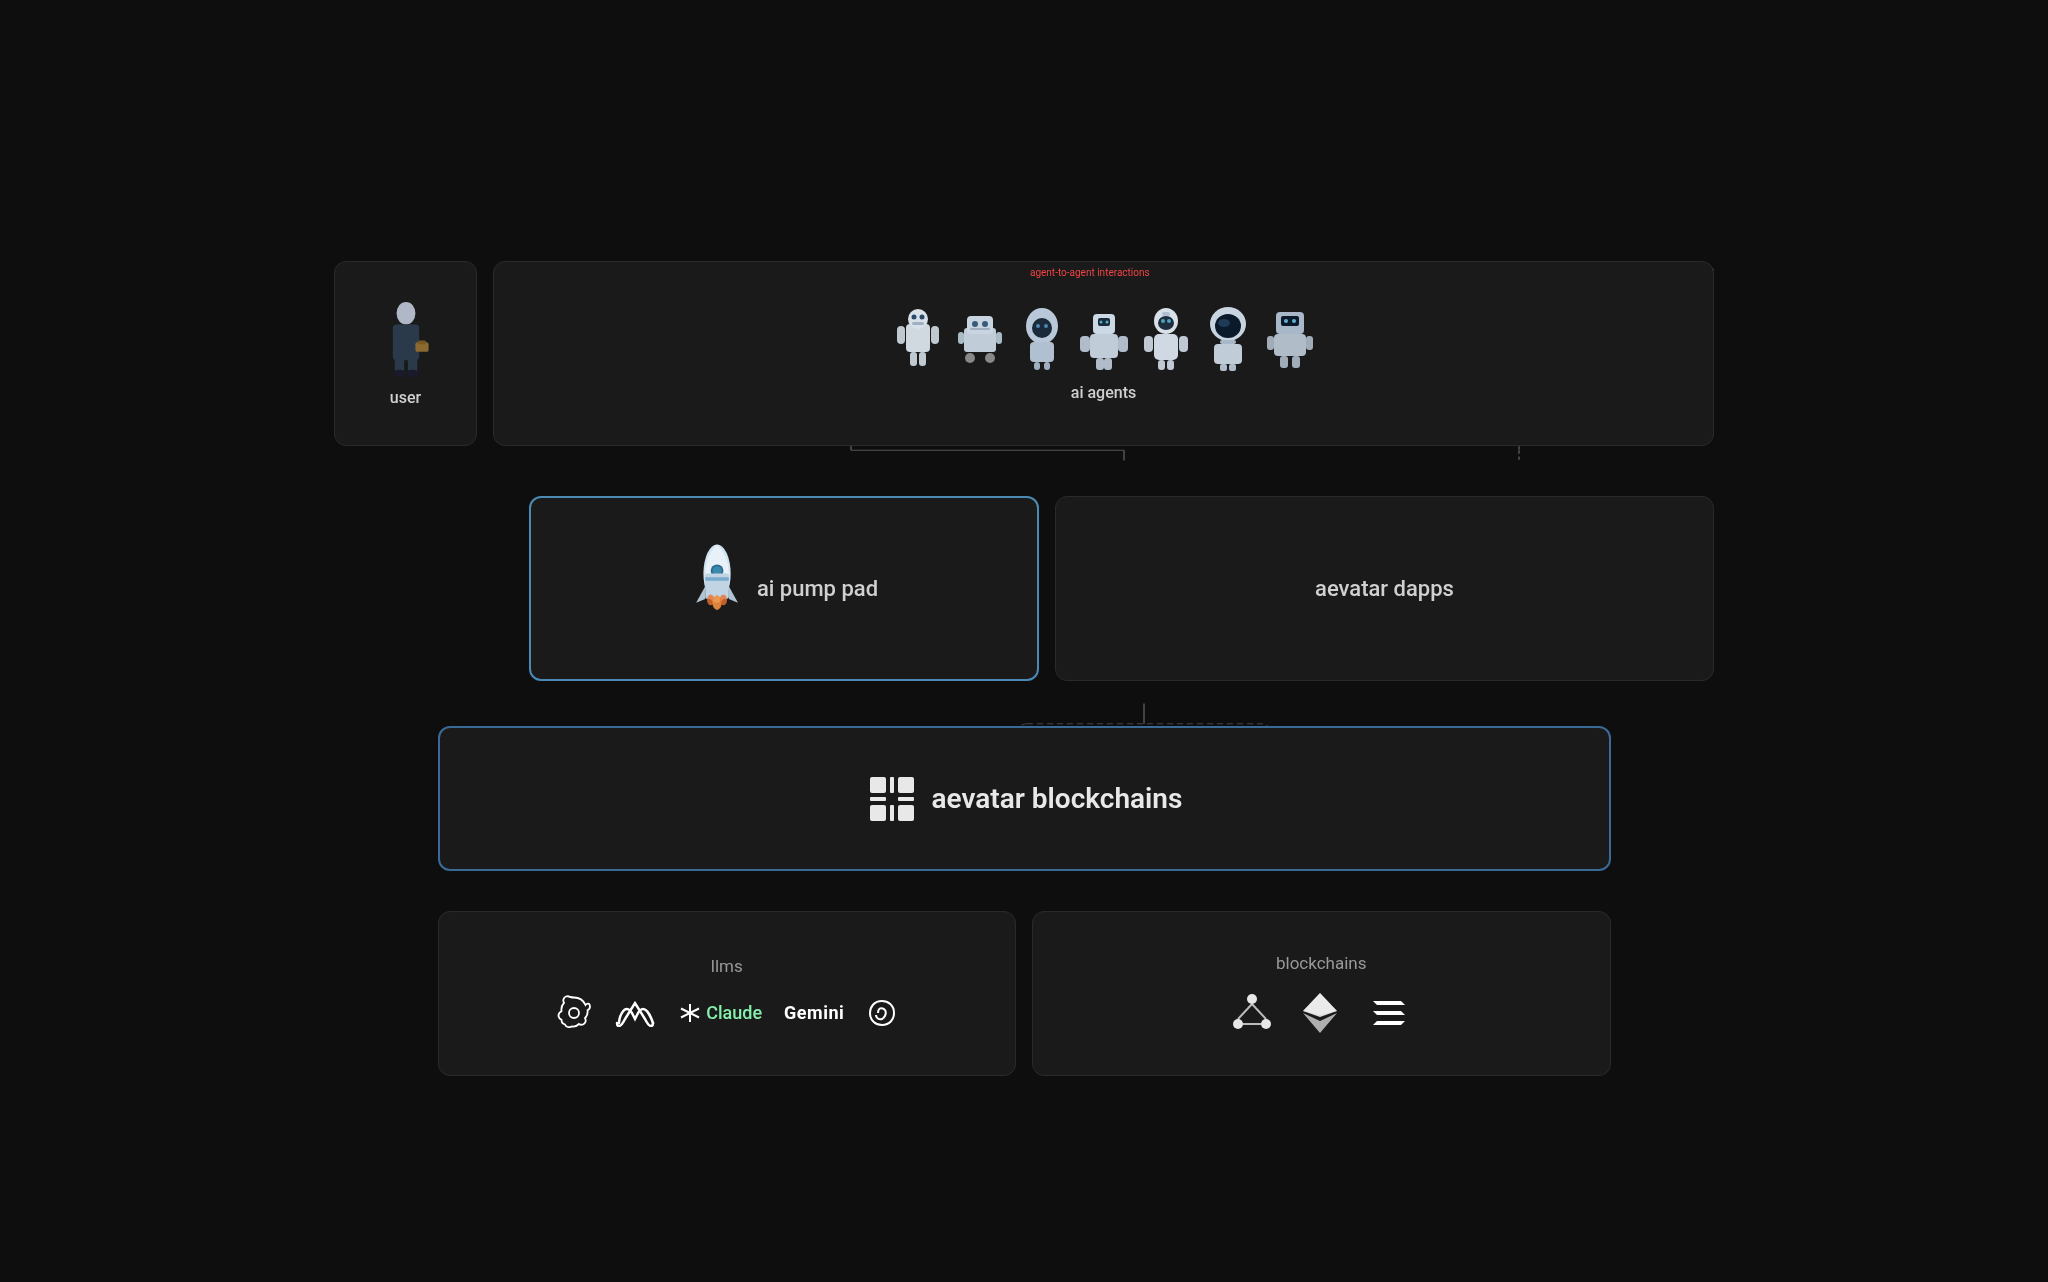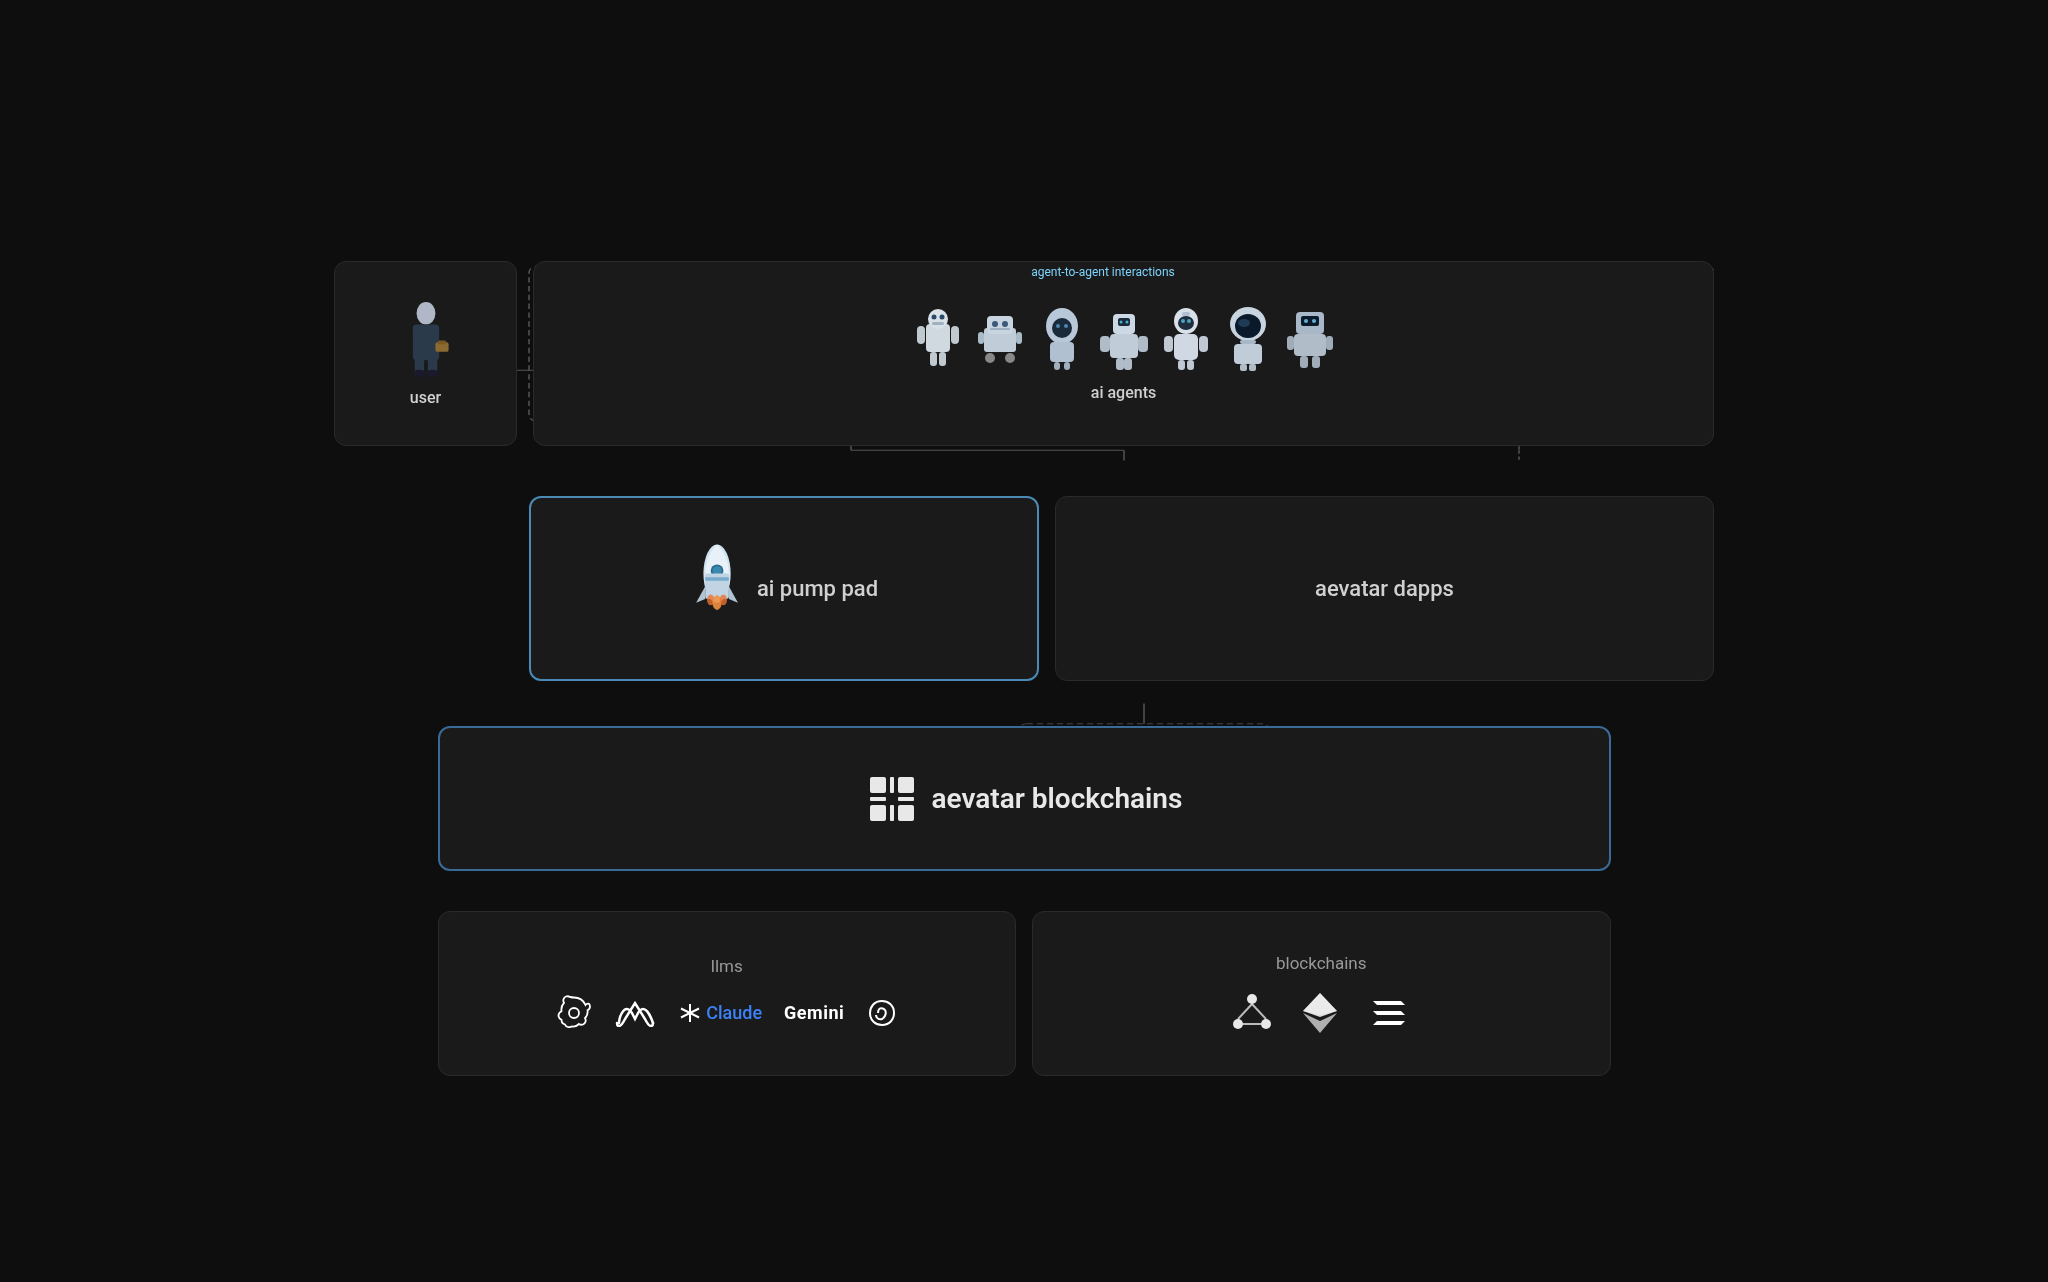--- a/index.html
+++ b/index.html
@@ -41,21 +41,21 @@
       border-radius: 12px;
       border: 1px solid #2a2a2a;
       display: flex;
       flex-direction: column;
       align-items: center;
       justify-content: center;
       padding: 20px;
     }
 
     .card-user {
-      width: 183px;
+      width: 143px;
       min-height: 185px;
       flex-shrink: 0;
     }
 
     .card-user-ai {
       width: 310px;
       min-height: 185px;
       flex-shrink: 0;
       gap: 8px;
     }
@@ -255,21 +255,21 @@
     <line x1="685" y1="788" x2="620" y2="788" stroke="#555" stroke-width="1.5"></line>
     <line x1="620" y1="788" x2="620" y2="815" stroke="#555" stroke-width="1.5"></line>
 
     <line x1="935" y1="788" x2="1000" y2="788" stroke="#555" stroke-width="1.5"></line>
     <line x1="1000" y1="788" x2="1000" y2="815" stroke="#555" stroke-width="1.5"></line>
   </svg>
 
   <div class="diagram-container">
 
     <div style="position:absolute; top:55px; left:50%; transform:translateX(5%); z-index:10;">
-      <span style="font-size:12px; color:#7dd3fc;">agent-to-agent interactions</span>
+      <span style="font-size:10px; color:#ef4444;">agent-to-agent interactions</span>
     </div>
 
     <div class="top-row">
 
       <div class="card card-user">
 
         <svg class="user-icon" viewBox="0 0 60 85">
 
           <ellipse cx="30" cy="14" rx="10" ry="12" fill="#b0b8c8"></ellipse>
 
@@ -442,21 +442,21 @@
             <path d="M4 24 C4 18 8 10 12 10 C14 10 16 12 18 16 L20 20 L22 16 C24 12 26 10 28 10 C32 10 36 18 38 24" fill="none" stroke="white" stroke-width="2.5" stroke-linecap="round"></path>
             <path d="M38 24 C38 26 37 27 36 27 C34 27 32 24 30 20 L20 4 L10 20 C8 24 6 27 4 27 C3 27 2 26 2 24" fill="none" stroke="white" stroke-width="2.5" stroke-linecap="round"></path>
           </svg>
 
           <div style="display:flex;align-items:center;gap:5px;">
             <svg width="22" height="22" viewBox="0 0 22 22">
               <line x1="11" y1="2" x2="11" y2="20" stroke="white" stroke-width="2"></line>
               <line x1="2" y1="6.5" x2="20" y2="15.5" stroke="white" stroke-width="2"></line>
               <line x1="2" y1="15.5" x2="20" y2="6.5" stroke="white" stroke-width="2"></line>
             </svg>
-            <span style="color:#3b82f6;font-size:18px;font-weight:500;">Claude</span>
+            <span style="color:#86efac;font-size:18px;font-weight:500;">Claude</span>
           </div>
 
           <div>
             <span style="color:white;font-size:18px;font-weight:700;letter-spacing:0.5px;">Gemini</span>
           </div>
 
           <svg width="32" height="32" viewBox="0 0 32 32">
             <path d="M16 4 C22 4 28 8 28 16 C28 22 24 28 16 28 C10 28 4 24 4 16 C4 10 8 4 16 4Z" fill="none" stroke="white" stroke-width="2"></path>
             <path d="M12 16 C12 12 14 10 18 12 C21 14 20 20 16 22 C13 23 10 21 10 18" fill="none" stroke="white" stroke-width="2"></path>
           </svg>

